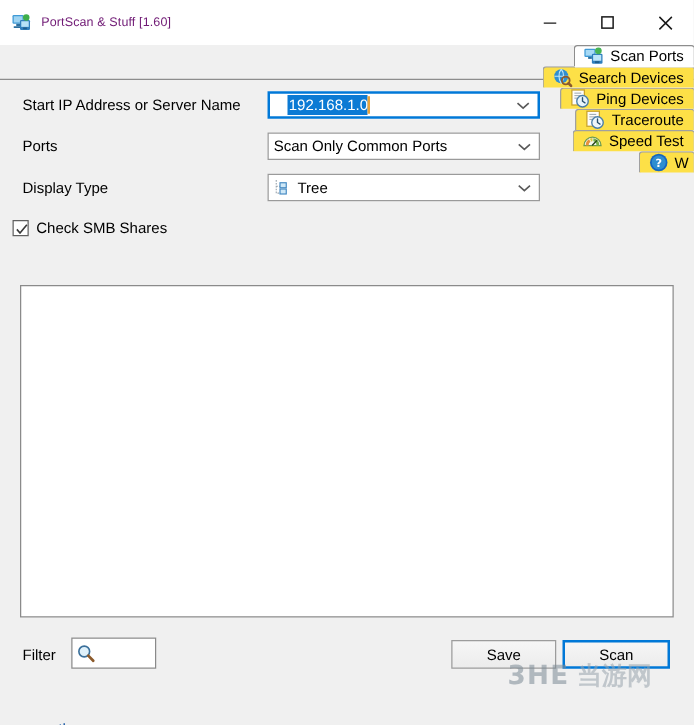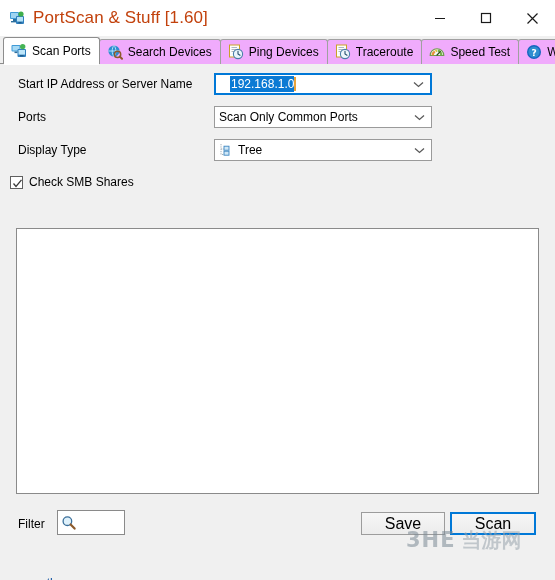--- a/index.html
+++ b/index.html
@@ -27,22 +27,22 @@
   }
   .title-icon {
     margin-left: 9px;
     margin-right: 8px;
     width: 16px;
     height: 16px;
     position: relative;
     flex: 0 0 auto;
   }
   .title-text {
-    font-size: 17px;
-    color: #c2410c;
+    font-size: 10px;
+    color: #701a75;
     letter-spacing: 0.1px;
     white-space: nowrap;
   }
   .winbtns {
     position: absolute;
     right: 0;
     top: 0;
     height: 36px;
     display: flex;
   }
@@ -60,36 +60,37 @@
 
   
   .tabstrip {
     height: 28px;
     position: relative;
     background: #f0f0f0;
     display: flex;
     align-items: flex-end;
     padding-left: 3px;
     box-sizing: border-box;
+    flex-direction: column;
   }
   .tabstrip::after {
     content: "";
     position: absolute;
     left: 0; right: 0; bottom: 0;
     height: 1px;
     background: #8d8d8d;
   }
   .tab {
     height: 25px;
     display: flex;
     align-items: center;
     gap: 5px;
     padding: 0 8px 0 7px;
     box-sizing: border-box;
-    background: #f0abfc;
+    background: #fde047;
     border: 1px solid #a0a0a0;
     border-bottom: none;
     border-radius: 3px 3px 0 0;
     margin-right: -1px;
     position: relative;
     white-space: nowrap;
     font-size: 12px;
     color: #000;
     z-index: 1;
   }
@@ -235,21 +236,21 @@
     padding-left: 3px;
   }
   .filter-icon { width: 16px; height: 16px; position: relative; flex: 0 0 auto; }
 
   .btn {
     position: absolute;
     background: linear-gradient(#f6f6f6, #ececec);
     border: 1px solid #9c9c9c;
     box-sizing: border-box;
     font-family: "Liberation Sans", sans-serif;
-    font-size: 16px;
+    font-size: 12px;
     color: #000;
     display: flex;
     align-items: center;
     justify-content: center;
     padding: 0;
     text-align: center;
   }
   .btn-save { left: 361px; top: 7px; width: 84px; height: 23px; }
   .btn-scan {
     left: 450px; top: 7px; width: 86px; height: 23px;

